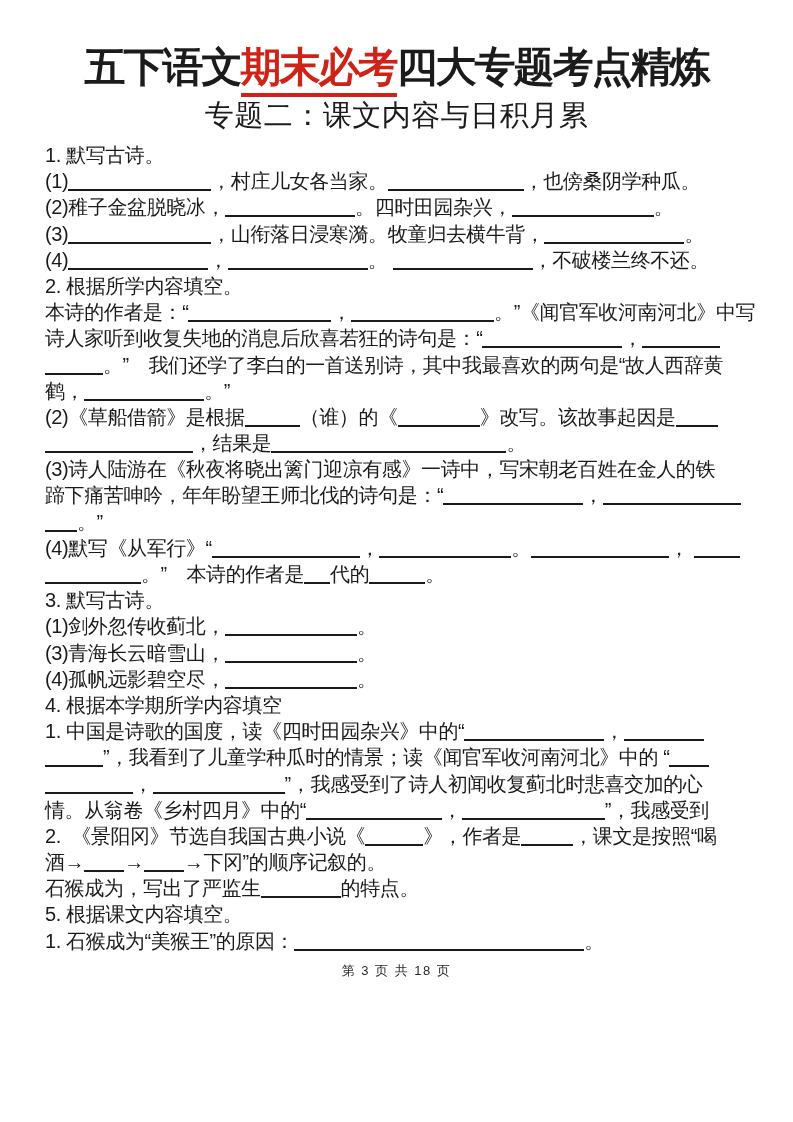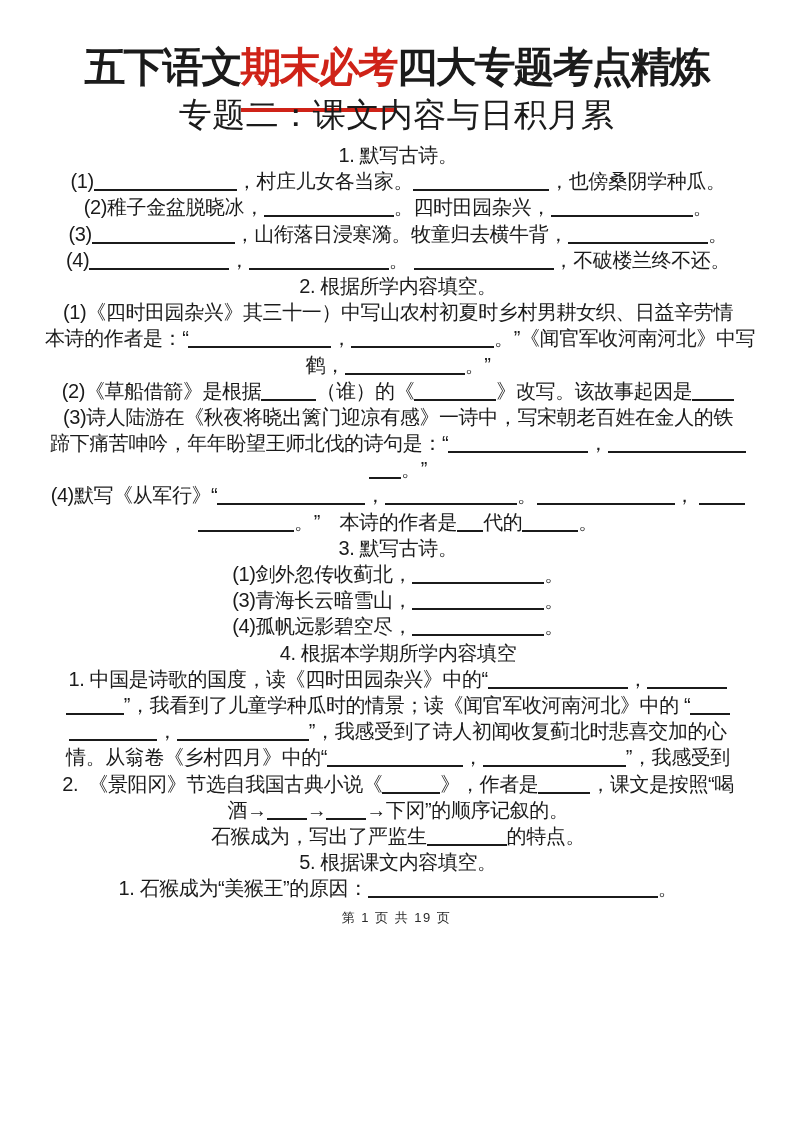--- a/index.html
+++ b/index.html
@@ -21,34 +21,33 @@
     font-weight:bold;
     letter-spacing:-2px;
     line-height:50px;
     height:52px;
     white-space:nowrap;
     color:var(--ink);
   }
   h1 .hl{
     color:var(--accent);
     border-bottom:4px solid var(--accent);
-    padding-bottom:18px;
+    padding-bottom:3px;
   }
   .subtitle{
-    font-size:33px;
+    font-size:29px;
     font-weight:500;
     letter-spacing:0.5px;
     line-height:30px;
     margin-top:6px;
     color:var(--ink);
   }
   main{
     margin:12px 44px 0 45px;
     width:706px;
-    text-align:center;
   }
   .line{
     height:26.2px;
     line-height:26.2px;
     font-size:20px;
     letter-spacing:-0.4px;
     white-space:pre;
     font-weight:500;
     color:var(--ink);
   }
@@ -75,24 +74,26 @@
     <div class="subtitle">专题二：课文内容与日积月累</div>
   </header>
 
   <main>
       <div class="line"><span class="txt">1. 默写古诗。</span></div>
       <div class="line"><span class="txt">(1)</span><span class="blank" style="width: 143px;"></span><span class="txt">，村庄儿女各当家。</span><span class="blank" style="width: 136px;"></span><span class="txt">，也傍桑阴学种瓜。</span></div>
       <div class="line"><span class="txt">(2)稚子金盆脱晓冰，</span><span class="blank" style="width: 130px;"></span><span class="txt">。四时田园杂兴，</span><span class="blank" style="width: 142px;"></span><span class="txt">。</span></div>
       <div class="line"><span class="txt">(3)</span><span class="blank" style="width: 143px;"></span><span class="txt">，山衔落日浸寒漪。牧童归去横牛背，</span><span class="blank" style="width: 140px;"></span><span class="txt">。</span></div>
       <div class="line"><span class="txt">(4)</span><span class="blank" style="width: 140px;"></span><span class="txt">，</span><span class="blank" style="width: 140px;"></span><span class="txt">。 </span><span class="blank" style="width: 140px;"></span><span class="txt">，不破楼兰终不还。</span></div>
       <div class="line"><span class="txt">2. 根据所学内容填空。</span></div>
-      <div class="line"><span class="txt">(1)《四时田园杂兴》其三十一）中写山农村初夏时乡村男耕女织、日益辛劳情</span></div>
       <div class="line"><span class="txt">本诗的作者是：“</span><span class="blank" style="width: 143px;"></span><span class="txt">，</span><span class="blank" style="width: 143px;"></span><span class="txt">。”《闻官军收河南河北》中写</span></div>
+      <div class="line"><span class="txt">诗人家听到收复失地的消息后欣喜若狂的诗句是：“</span><span class="blank" style="width: 140px;"></span><span class="txt">，</span><span class="blank" style="width: 78px;"></span></div>
+      <div class="line"><span class="blank" style="width: 58px;"></span><span class="txt">。”　我们还学了李白的一首送别诗，其中我最喜欢的两句是“故人西辞黄</span></div>
       <div class="line"><span class="txt">鹤，</span><span class="blank" style="width: 120px;"></span><span class="txt">。”</span></div>
       <div class="line"><span class="txt">(2)《草船借箭》是根据</span><span class="blank" style="width: 55px;"></span><span class="txt">（谁）的《</span><span class="blank" style="width: 82px;"></span><span class="txt">》改写。该故事起因是</span><span class="blank" style="width: 42px;"></span></div>
+      <div class="line"><span class="blank" style="width: 148px;"></span><span class="txt">，结果是</span><span class="blank" style="width: 235px;"></span><span class="txt">。</span></div>
       <div class="line"><span class="txt">(3)诗人陆游在《秋夜将晓出篱门迎凉有感》一诗中，写宋朝老百姓在金人的铁</span></div>
       <div class="line"><span class="txt">蹄下痛苦呻吟，年年盼望王师北伐的诗句是：“</span><span class="blank" style="width: 140px;"></span><span class="txt">，</span><span class="blank" style="width: 138px;"></span></div>
       <div class="line"><span class="blank" style="width: 32px;"></span><span class="txt">。”</span></div>
       <div class="line"><span class="txt">(4)默写《从军行》“</span><span class="blank" style="width: 148px;"></span><span class="txt">，</span><span class="blank" style="width: 132px;"></span><span class="txt">。</span><span class="blank" style="width: 138px;"></span><span class="txt">， </span><span class="blank" style="width: 46px;"></span></div>
       <div class="line"><span class="blank" style="width: 96px;"></span><span class="txt">。”　本诗的作者是</span><span class="blank" style="width: 26px;"></span><span class="txt">代的</span><span class="blank" style="width: 56px;"></span><span class="txt">。</span></div>
       <div class="line"><span class="txt">3. 默写古诗。</span></div>
       <div class="line"><span class="txt">(1)剑外忽传收蓟北，</span><span class="blank" style="width: 132px;"></span><span class="txt">。</span></div>
       <div class="line"><span class="txt">(3)青海长云暗雪山，</span><span class="blank" style="width: 132px;"></span><span class="txt">。</span></div>
       <div class="line"><span class="txt">(4)孤帆远影碧空尽，</span><span class="blank" style="width: 132px;"></span><span class="txt">。</span></div>
       <div class="line"><span class="txt">4. 根据本学期所学内容填空</span></div>
@@ -101,15 +102,15 @@
       <div class="line"><span class="blank" style="width: 88px;"></span><span class="txt">，</span><span class="blank" style="width: 132px;"></span><span class="txt">”，我感受到了诗人初闻收复蓟北时悲喜交加的心</span></div>
       <div class="line"><span class="txt">情。从翁卷《乡村四月》中的“</span><span class="blank" style="width: 136px;"></span><span class="txt">，</span><span class="blank" style="width: 143px;"></span><span class="txt">”，我感受到</span></div>
       <div class="line"><span class="txt">2.  《景阳冈》节选自我国古典小说《</span><span class="blank" style="width: 58px;"></span><span class="txt">》，作者是</span><span class="blank" style="width: 52px;"></span><span class="txt">，课文是按照“喝</span></div>
       <div class="line"><span class="txt">酒→</span><span class="blank" style="width: 40px;"></span><span class="txt">→</span><span class="blank" style="width: 40px;"></span><span class="txt">→下冈”的顺序记叙的。</span></div>
       <div class="line"><span class="txt">石猴成为，写出了严监生</span><span class="blank" style="width: 80px;"></span><span class="txt">的特点。</span></div>
       <div class="line"><span class="txt">5. 根据课文内容填空。</span></div>
       <div class="line"><span class="txt">1. 石猴成为“美猴王”的原因：</span><span class="blank" style="width: 290px;"></span><span class="txt">。</span></div>
     </main>
 
   <footer>
-    <span>第 1 页 共 19 页</span>
+    <span>第 3 页 共 18 页</span>
   </footer>
 </div>
 
 </body></html>

